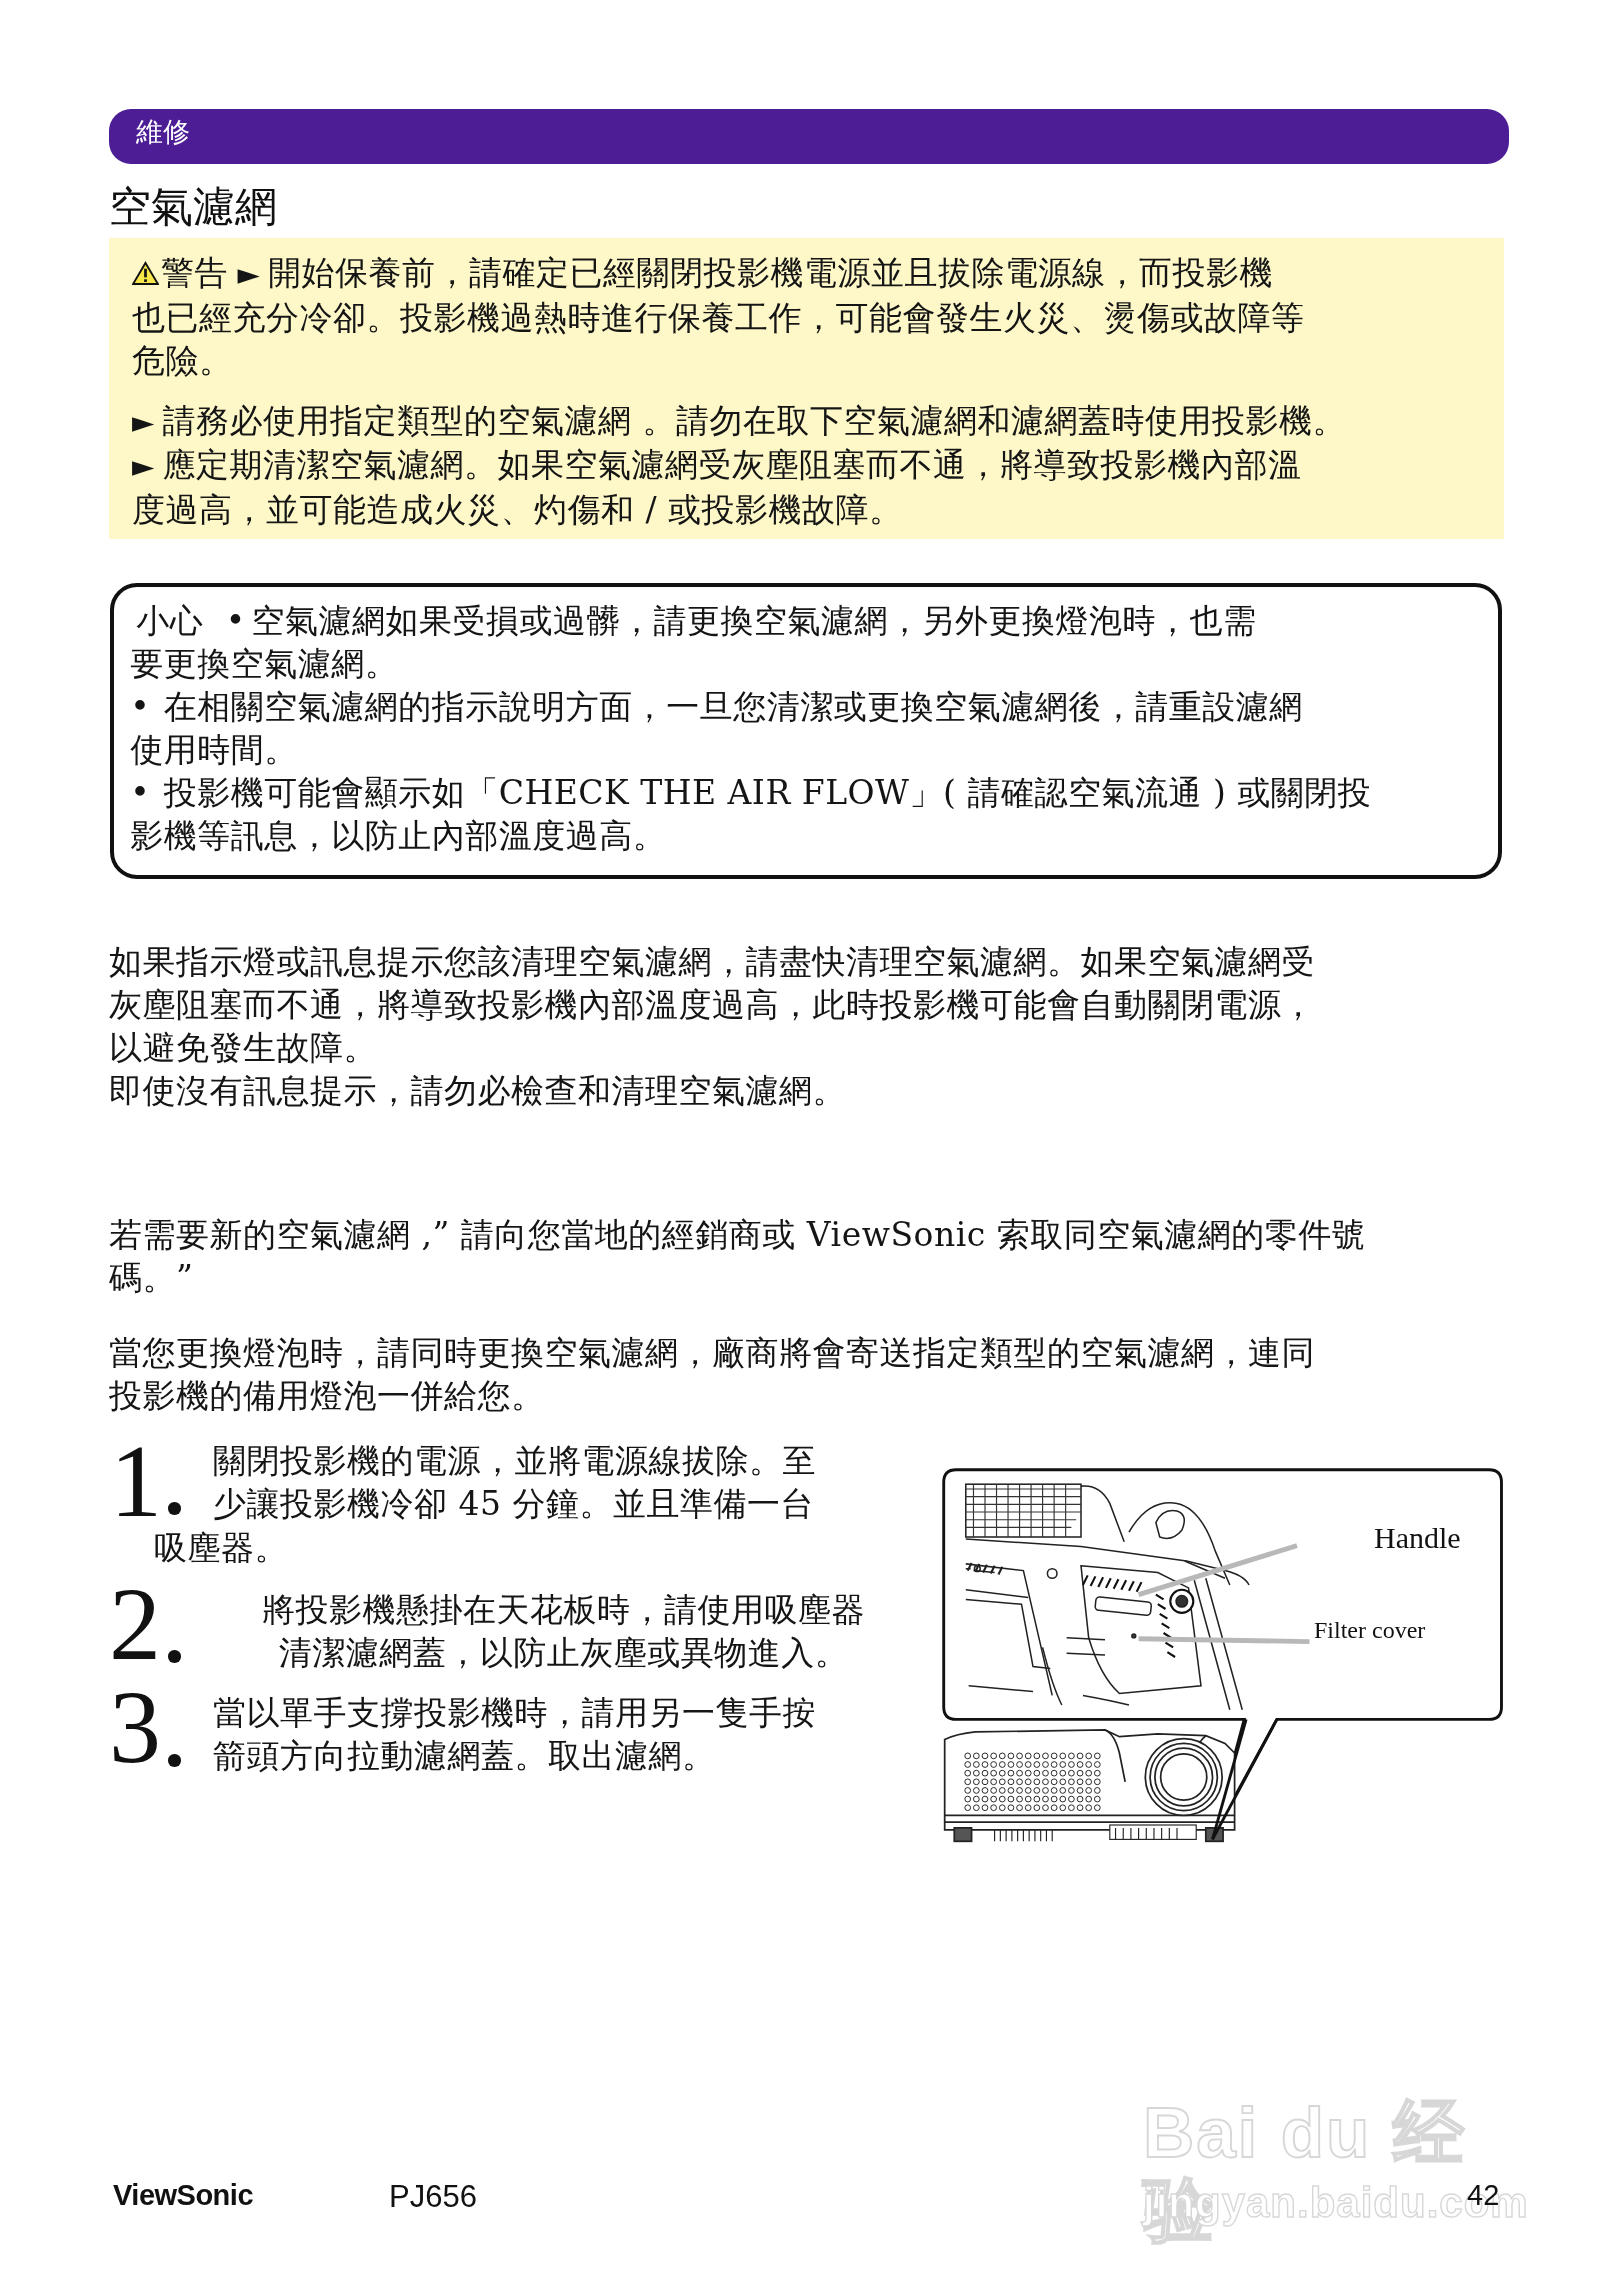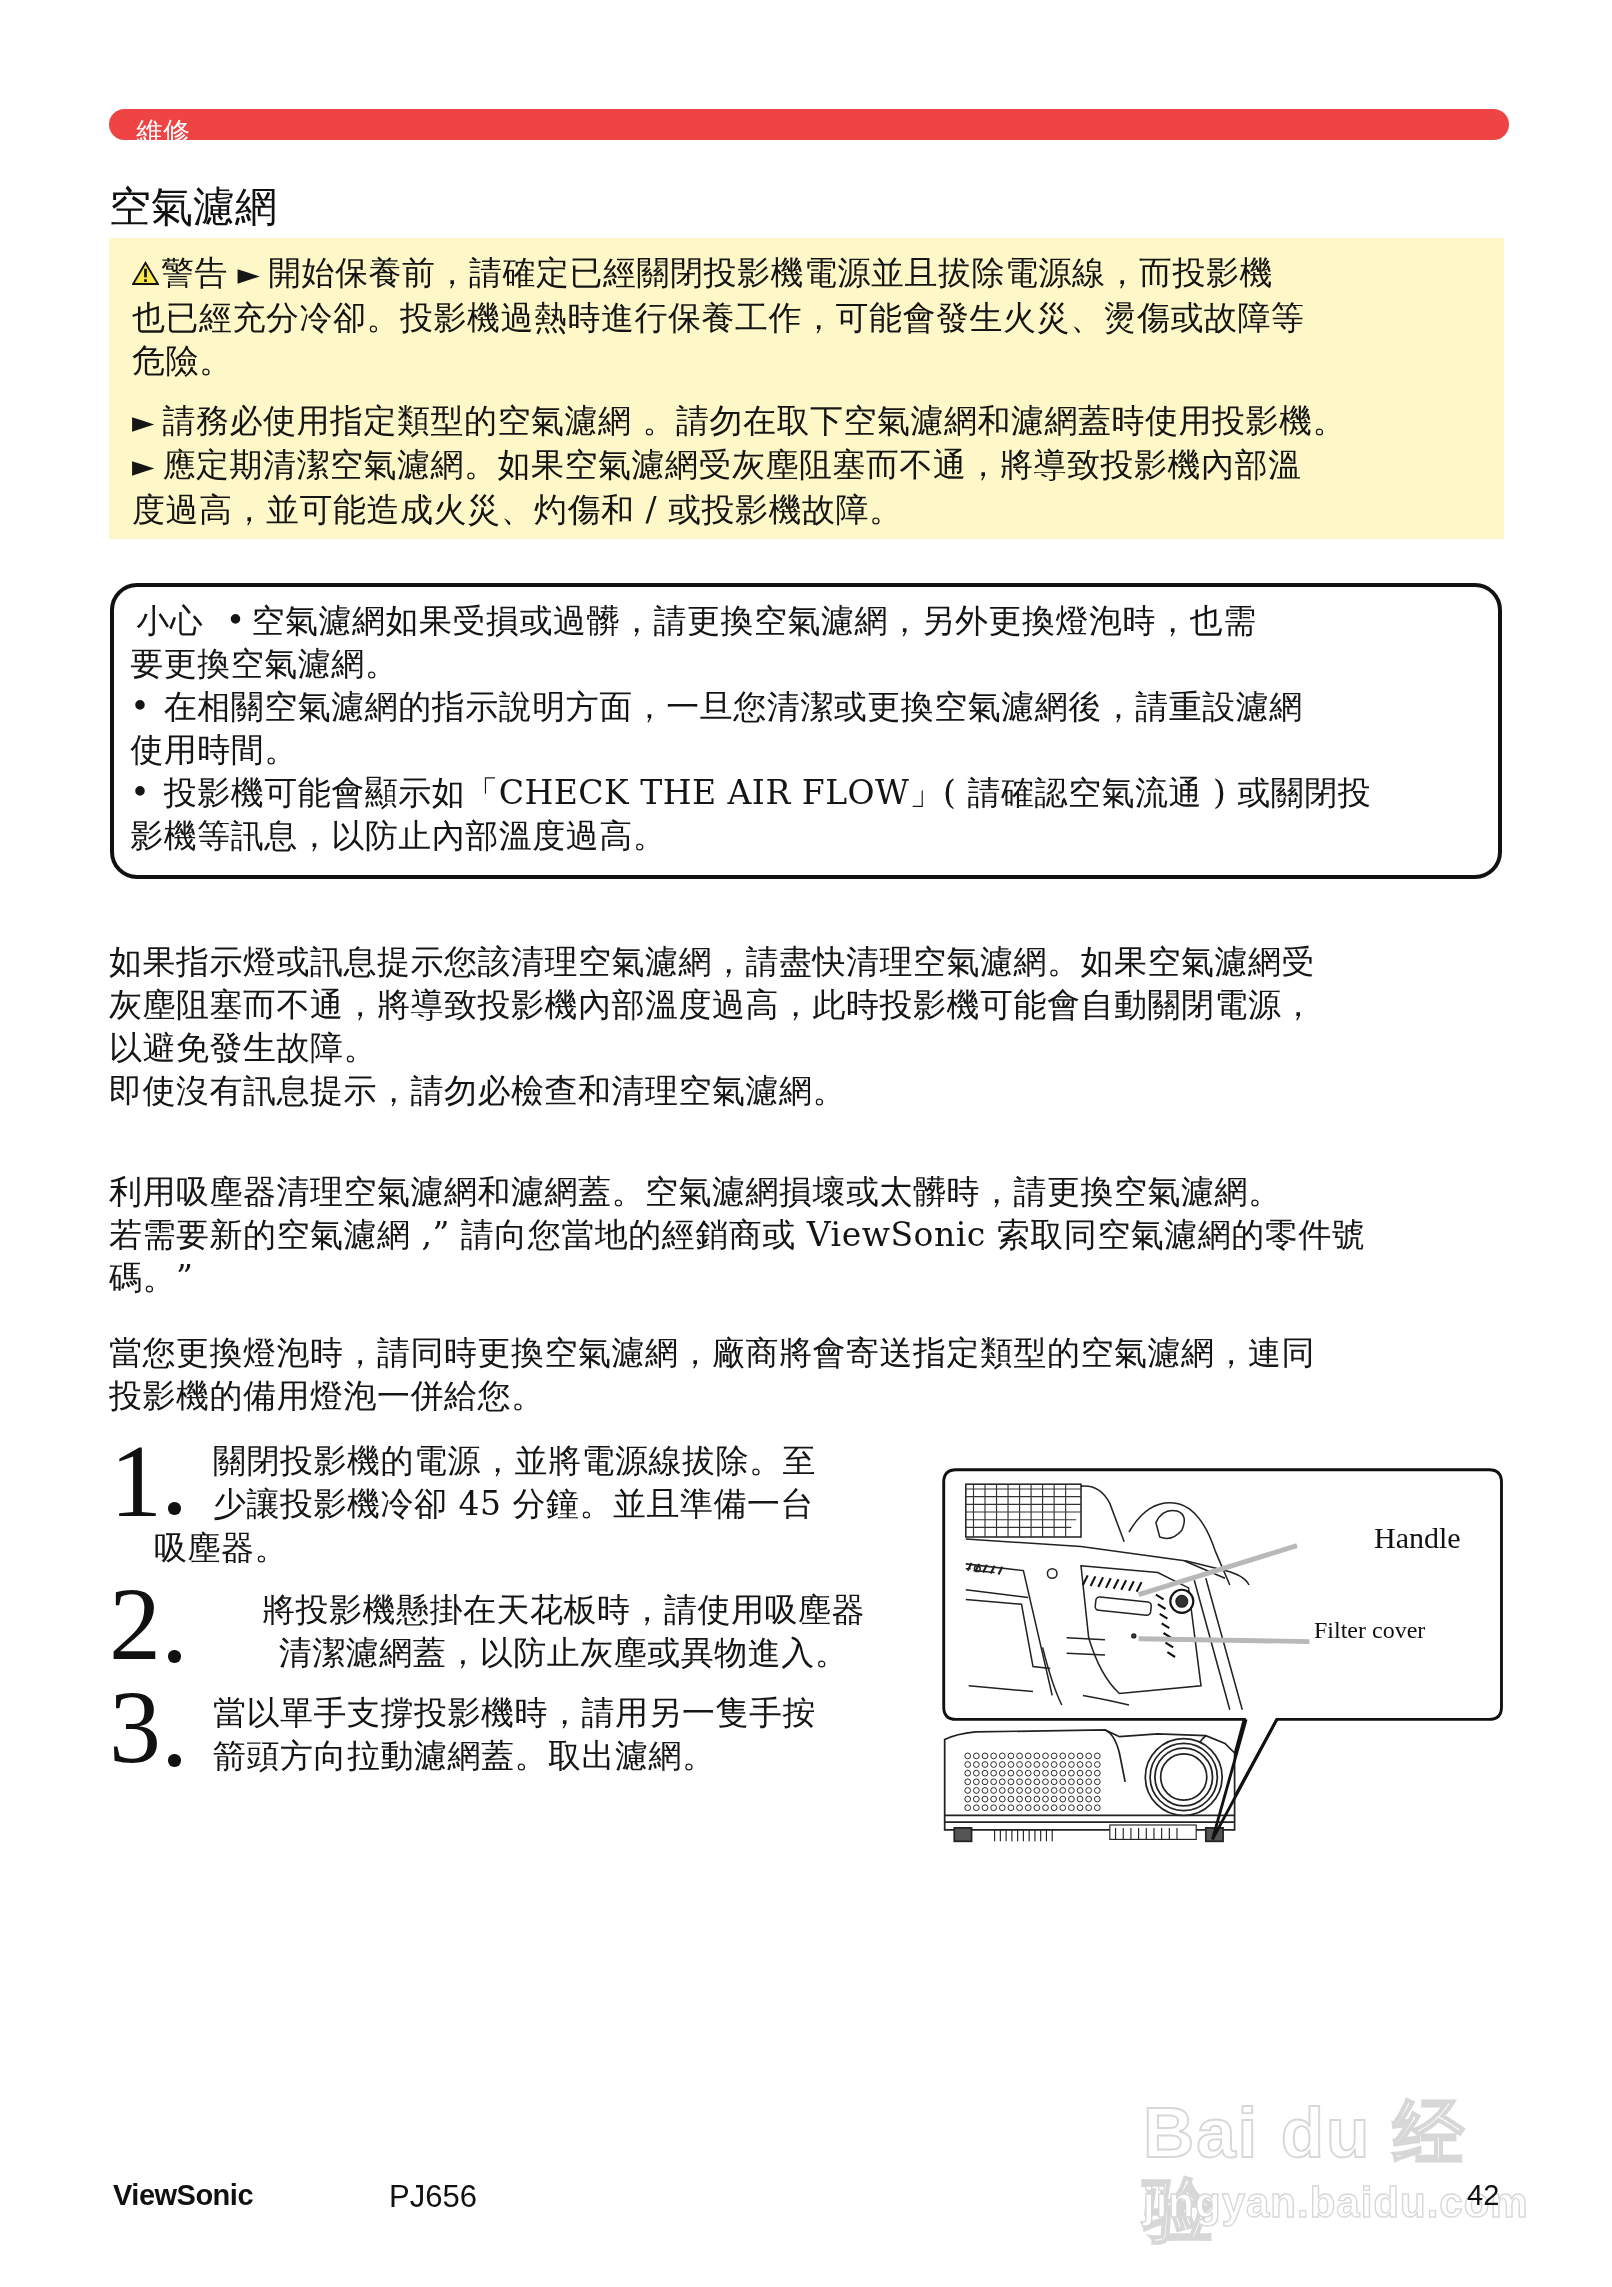--- a/index.html
+++ b/index.html
@@ -3,22 +3,22 @@
 <meta charset="utf-8">
 <style>
   html, body { margin: 0; padding: 0; background: #ffffff; }
   body {
     width: 1612px; height: 2287px; position: relative; overflow: hidden;
     font-family: "DejaVu Serif", "Liberation Serif", serif;
     color: #111111;
   }
   .abs { position: absolute; }
   .section-bar {
-    left: 109px; top: 109px; width: 1400px; height: 31px;
-    background: #ef4444; border-radius: 22px;
+    left: 109px; top: 109px; width: 1400px; height: 55px;
+    background: #4c1d95; border-radius: 22px;
   }
   .section-bar span {
     position: absolute; left: 27px; top: 5.8px;
     color: #ffffff; font-size: 27px; line-height: 33px;
     font-family: "DejaVu Sans", "Liberation Sans", sans-serif; font-weight: 300;
   }
   .page-title {
     left: 109px; top: 181px; font-size: 42px; line-height: 52px; color: #111;
   }
   .warning-box {
@@ -117,21 +117,21 @@
 </div>
 
 <div class="abs body-block txt" style="top:940px;">
   <span>如果指示燈或訊息提示您該清理空氣濾網，請盡快清理空氣濾網。如果空氣濾網受</span><br>
   <span>灰塵阻塞而不通，將導致投影機內部溫度過高，此時投影機可能會自動關閉電源，</span><br>
   <span>以避免發生故障。</span><br>
   <span>即使沒有訊息提示，請勿必檢查和清理空氣濾網。</span>
 </div>
 
 <div class="abs body-block txt" style="top:1170px;">
-  <span>利用吸塵器清理空氣濾網和濾網蓋。空氣濾網損壞或太髒時，請更換空氣濾網。</span><br>
+  <br>
   <span>若需要新的空氣濾網 ,” 請向您當地的經銷商或 ViewSonic 索取同空氣濾網的零件號</span><br>
   <span>碼。”</span>
 </div>
 
 <div class="abs body-block txt" style="top:1331px;">
   <span>當您更換燈泡時，請同時更換空氣濾網，廠商將會寄送指定類型的空氣濾網，連同</span><br>
   <span>投影機的備用燈泡一併給您。</span>
 </div>
 
 <div class="abs" style="left:0; top:0; width:922px; height:1825px;">

